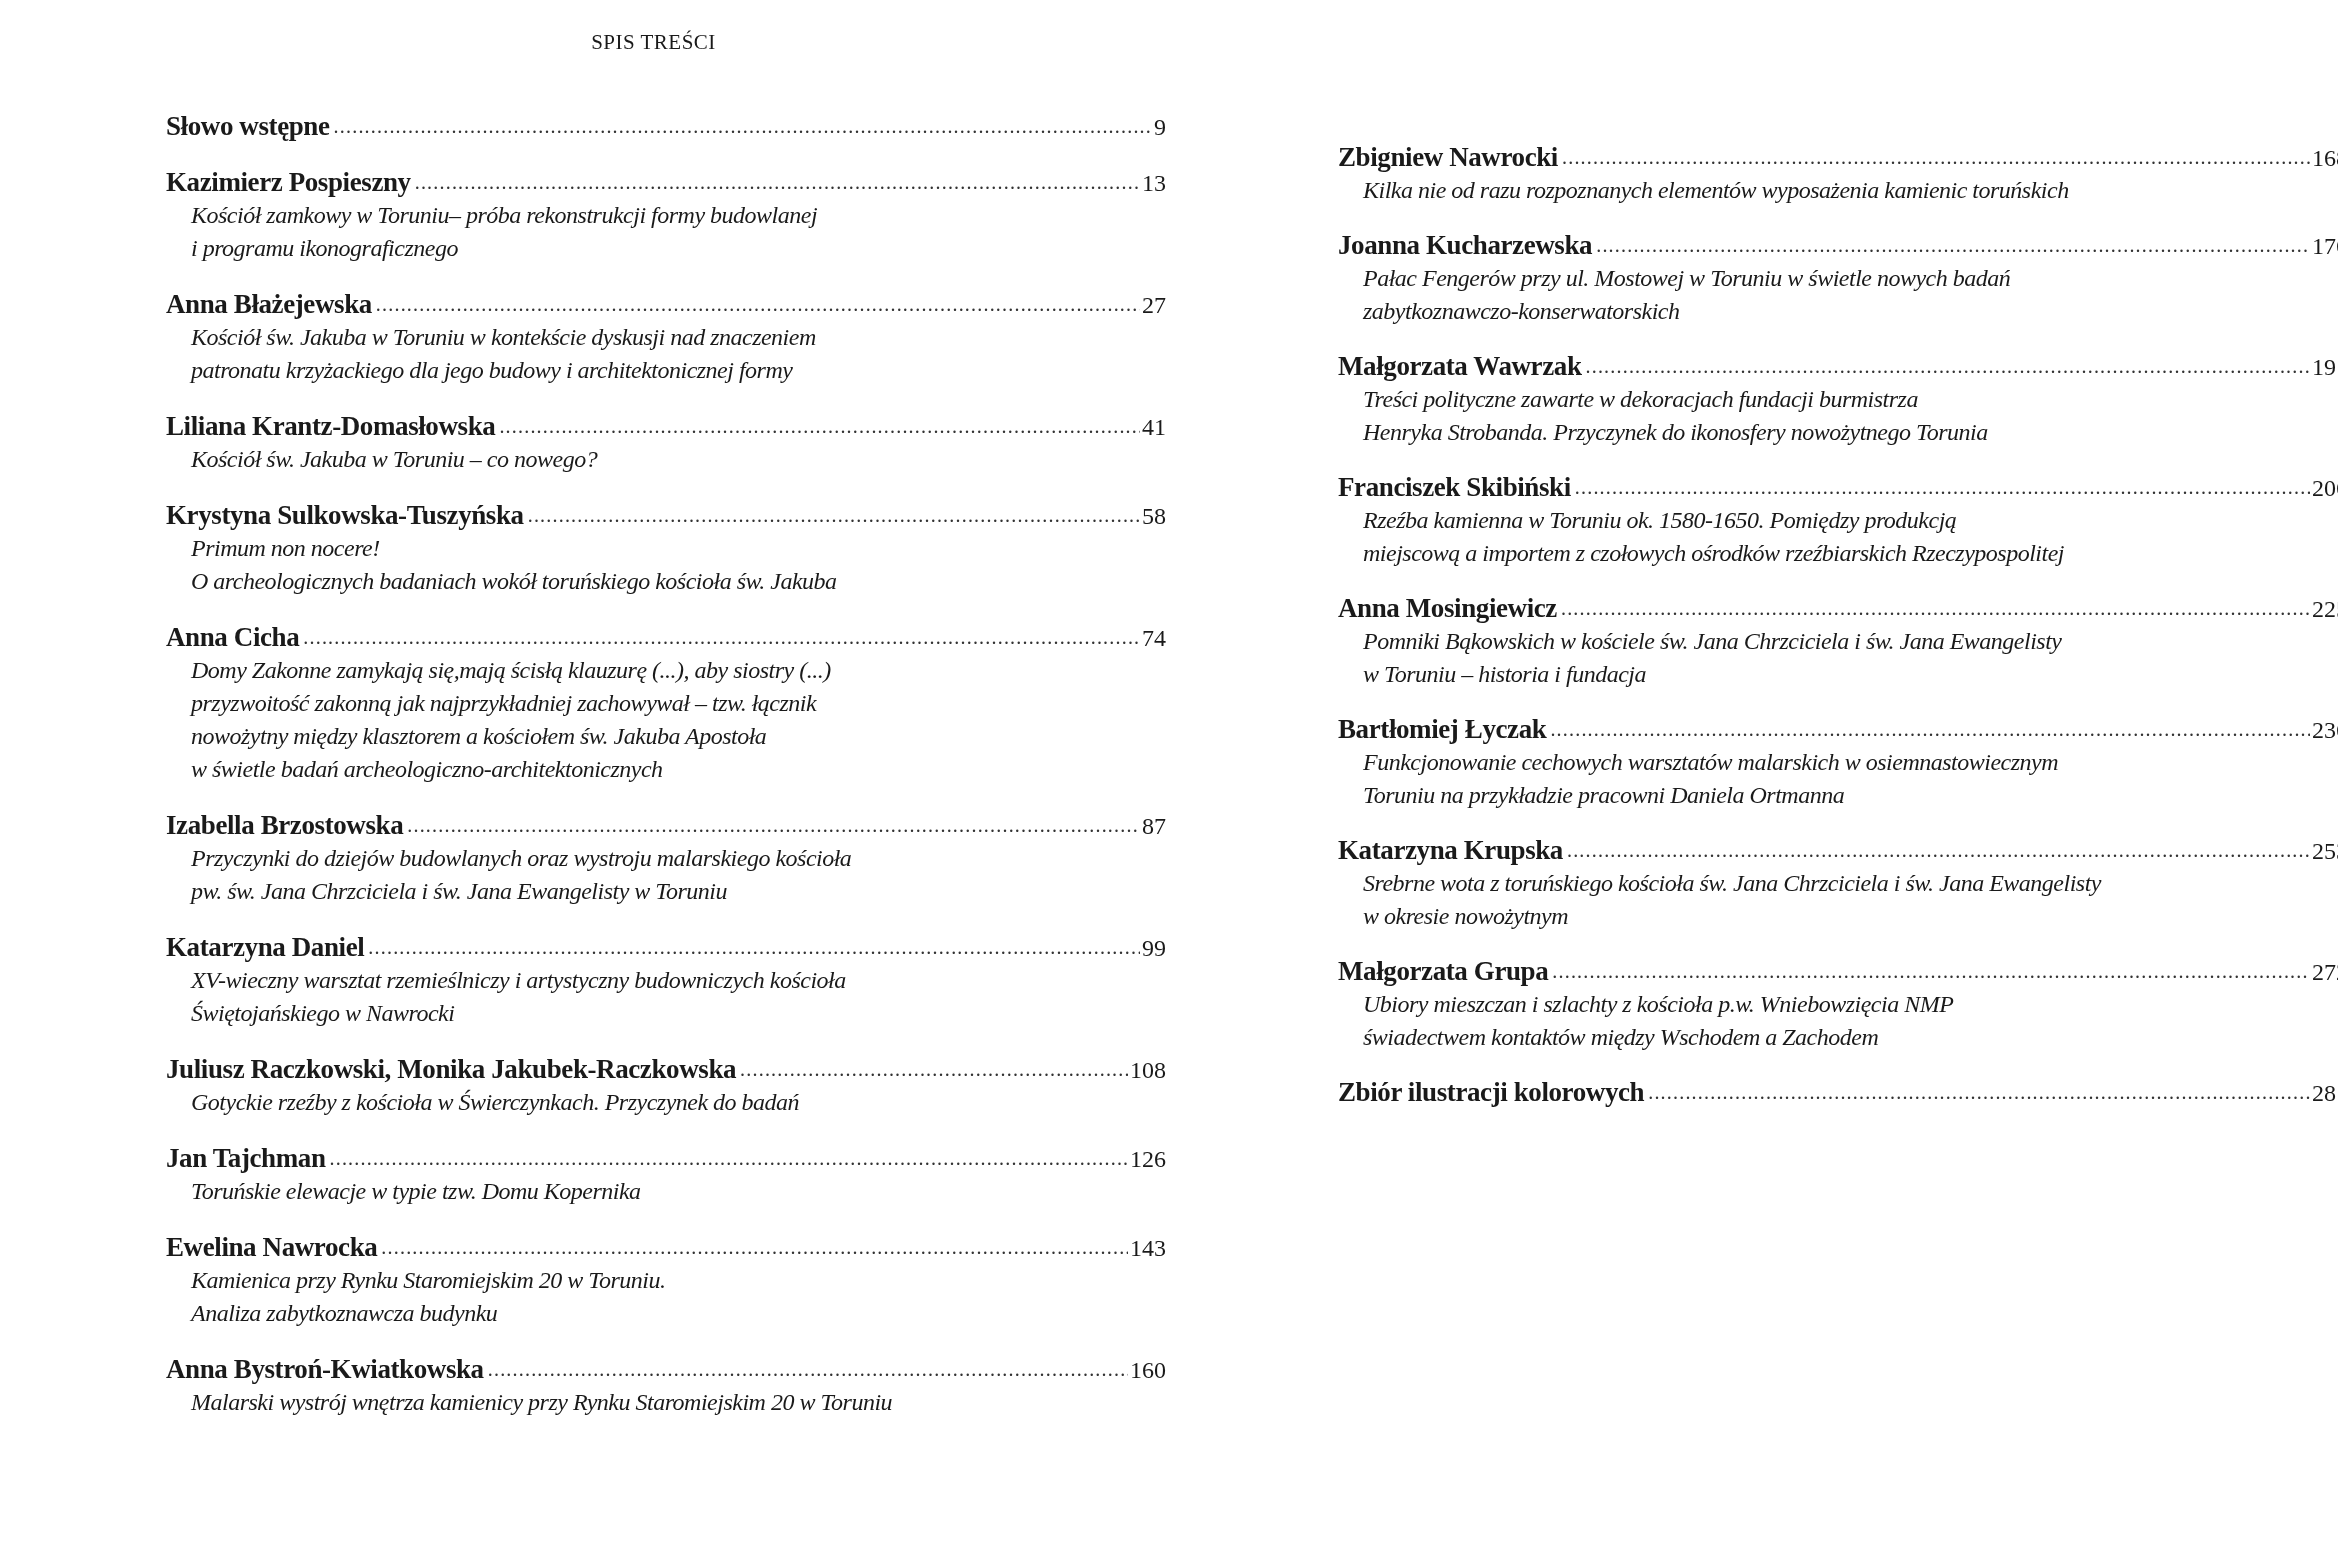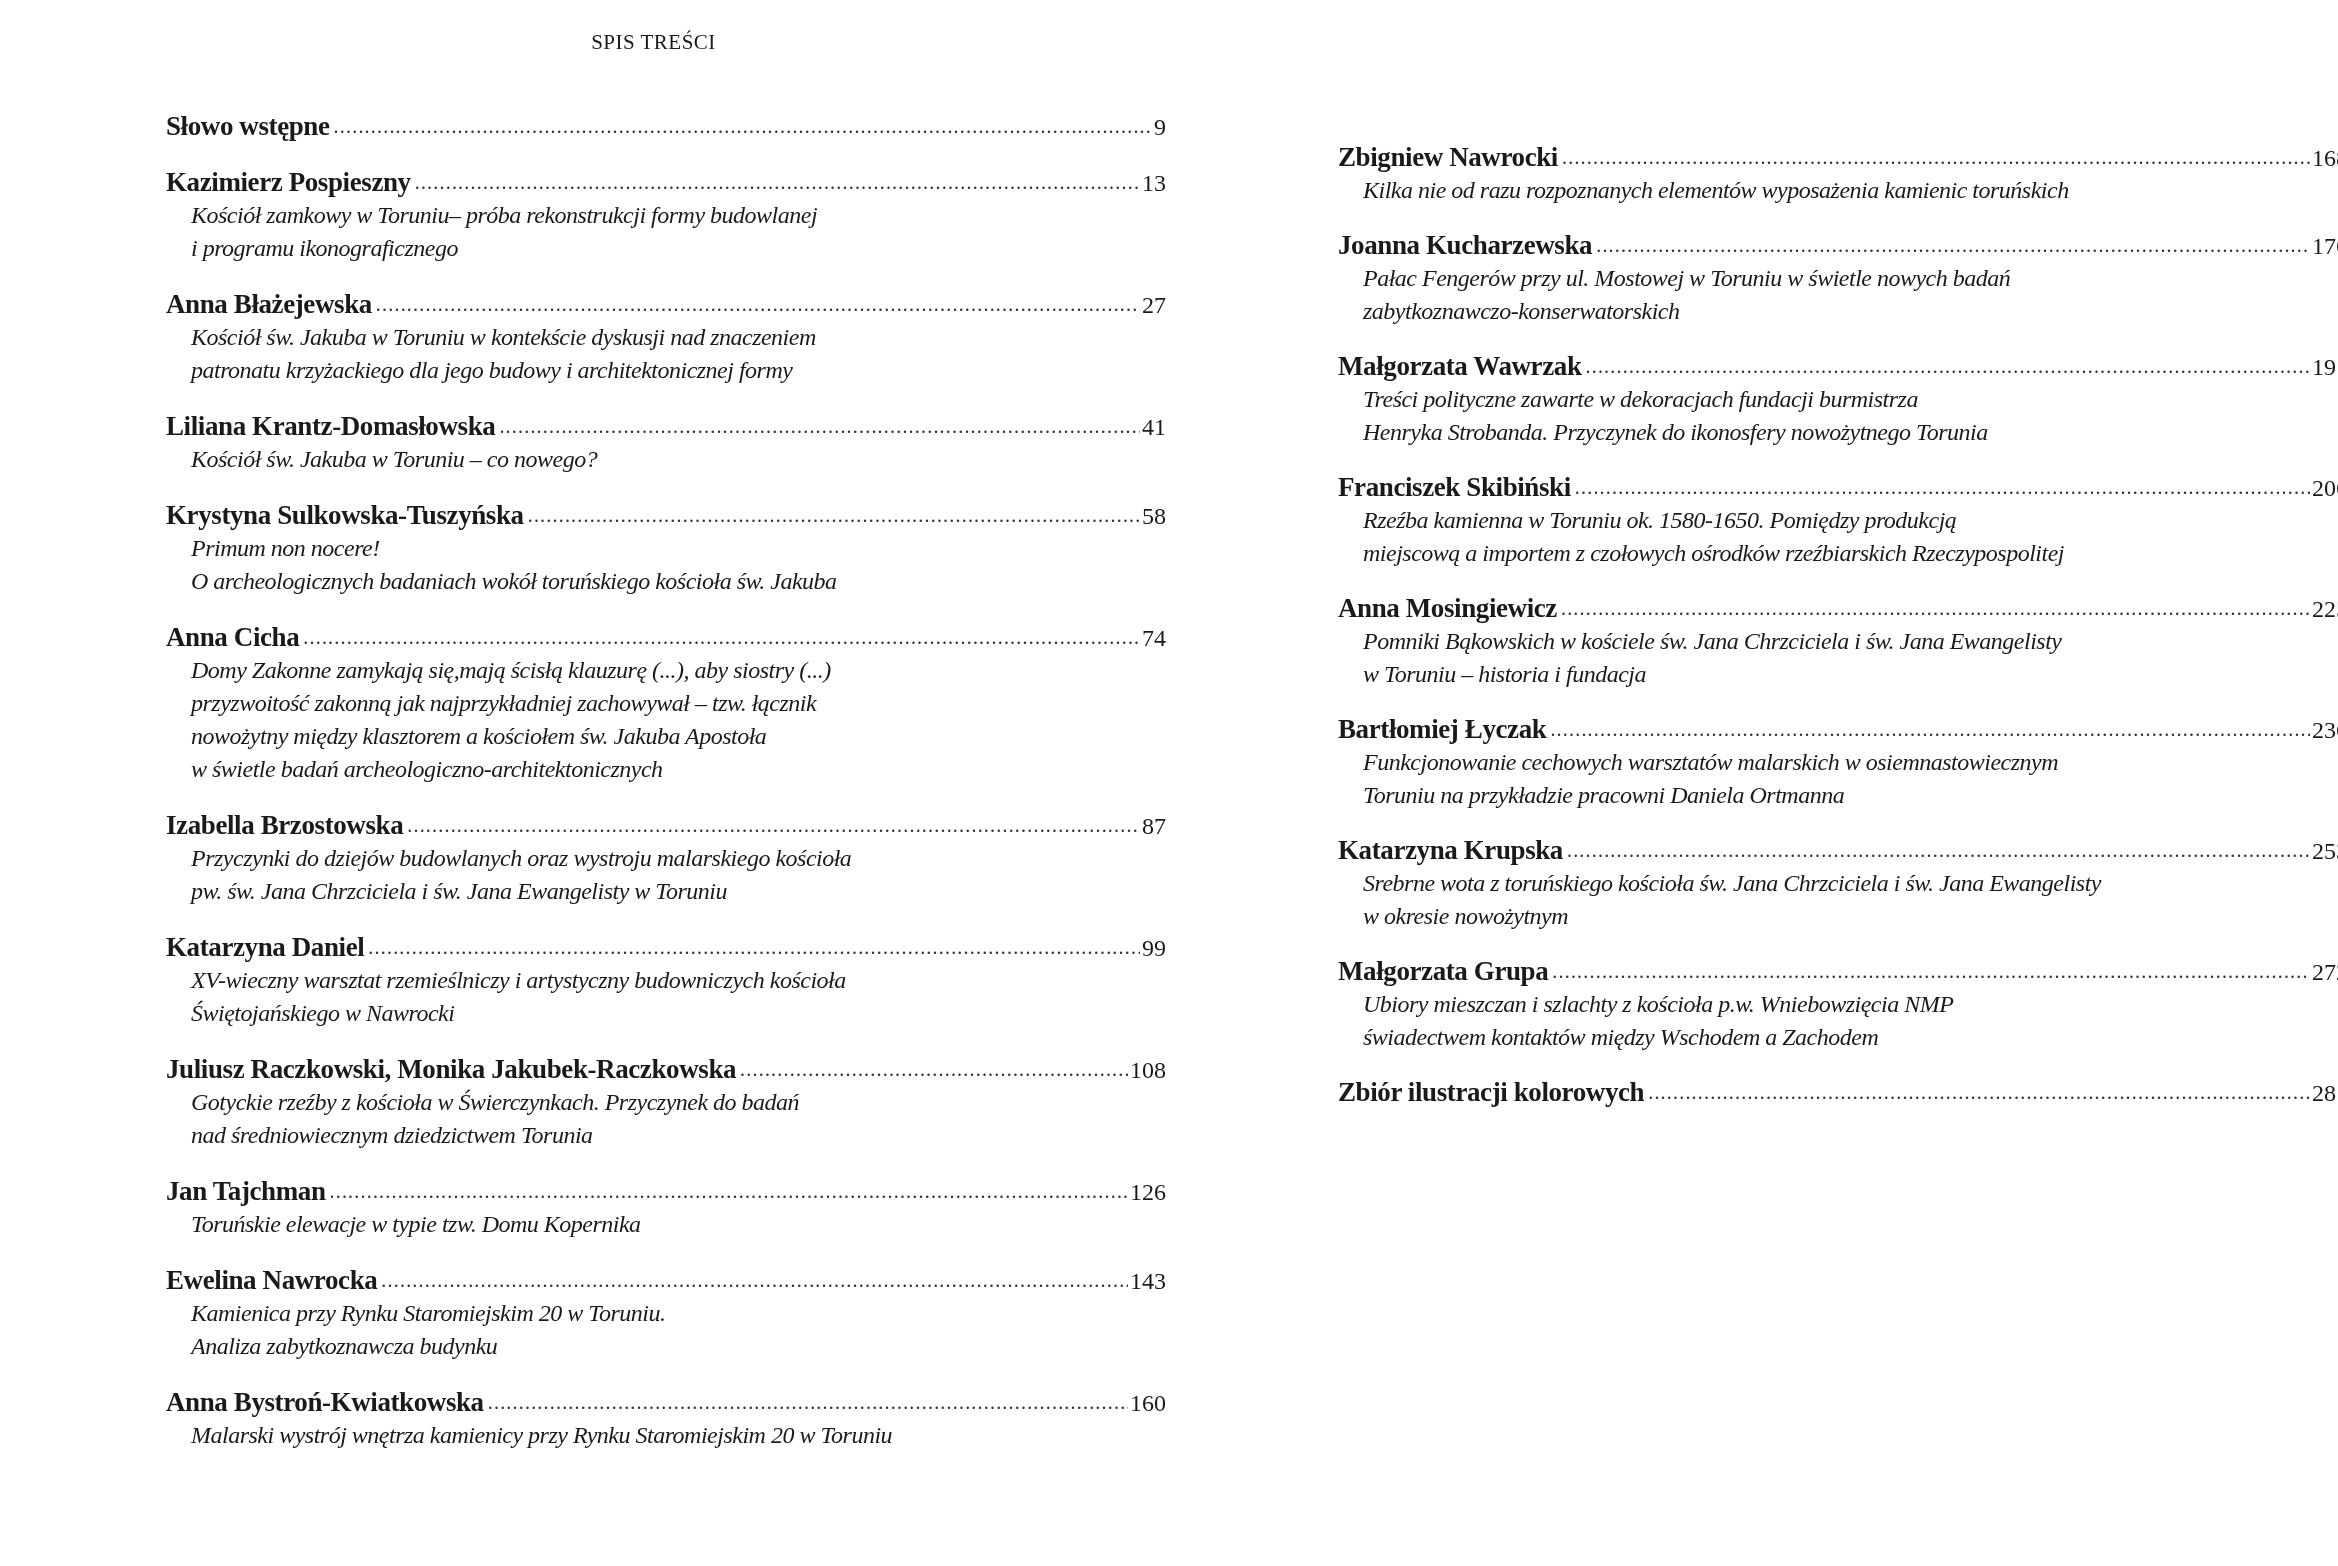--- a/index.html
+++ b/index.html
@@ -178,21 +178,20 @@
   <div class="entry-subtitle">XV-wieczny warsztat rzemieślniczy i artystyczny budowniczych kościoła</div>
         <div class="entry-subtitle">Świętojańskiego w Nawrocki</div>
       </li>
       <li class="entry">
     <div class="entry-line">
       <span class="entry-author">Juliusz Raczkowski, Monika Jakubek-Raczkowska</span>
       <span class="entry-leader"></span>
       <span class="entry-page">108</span>
     </div>
   <div class="entry-subtitle">Gotyckie rzeźby z kościoła w Świerczynkach. Przyczynek do badań</div>
-        <div class="entry-subtitle">nad średniowiecznym dziedzictwem Torunia</div>
       </li>
       <li class="entry">
     <div class="entry-line">
       <span class="entry-author">Jan Tajchman</span>
       <span class="entry-leader"></span>
       <span class="entry-page">126</span>
     </div>
   <div class="entry-subtitle">Toruńskie elewacje w typie tzw. Domu Kopernika</div>
       </li>
       <li class="entry">

